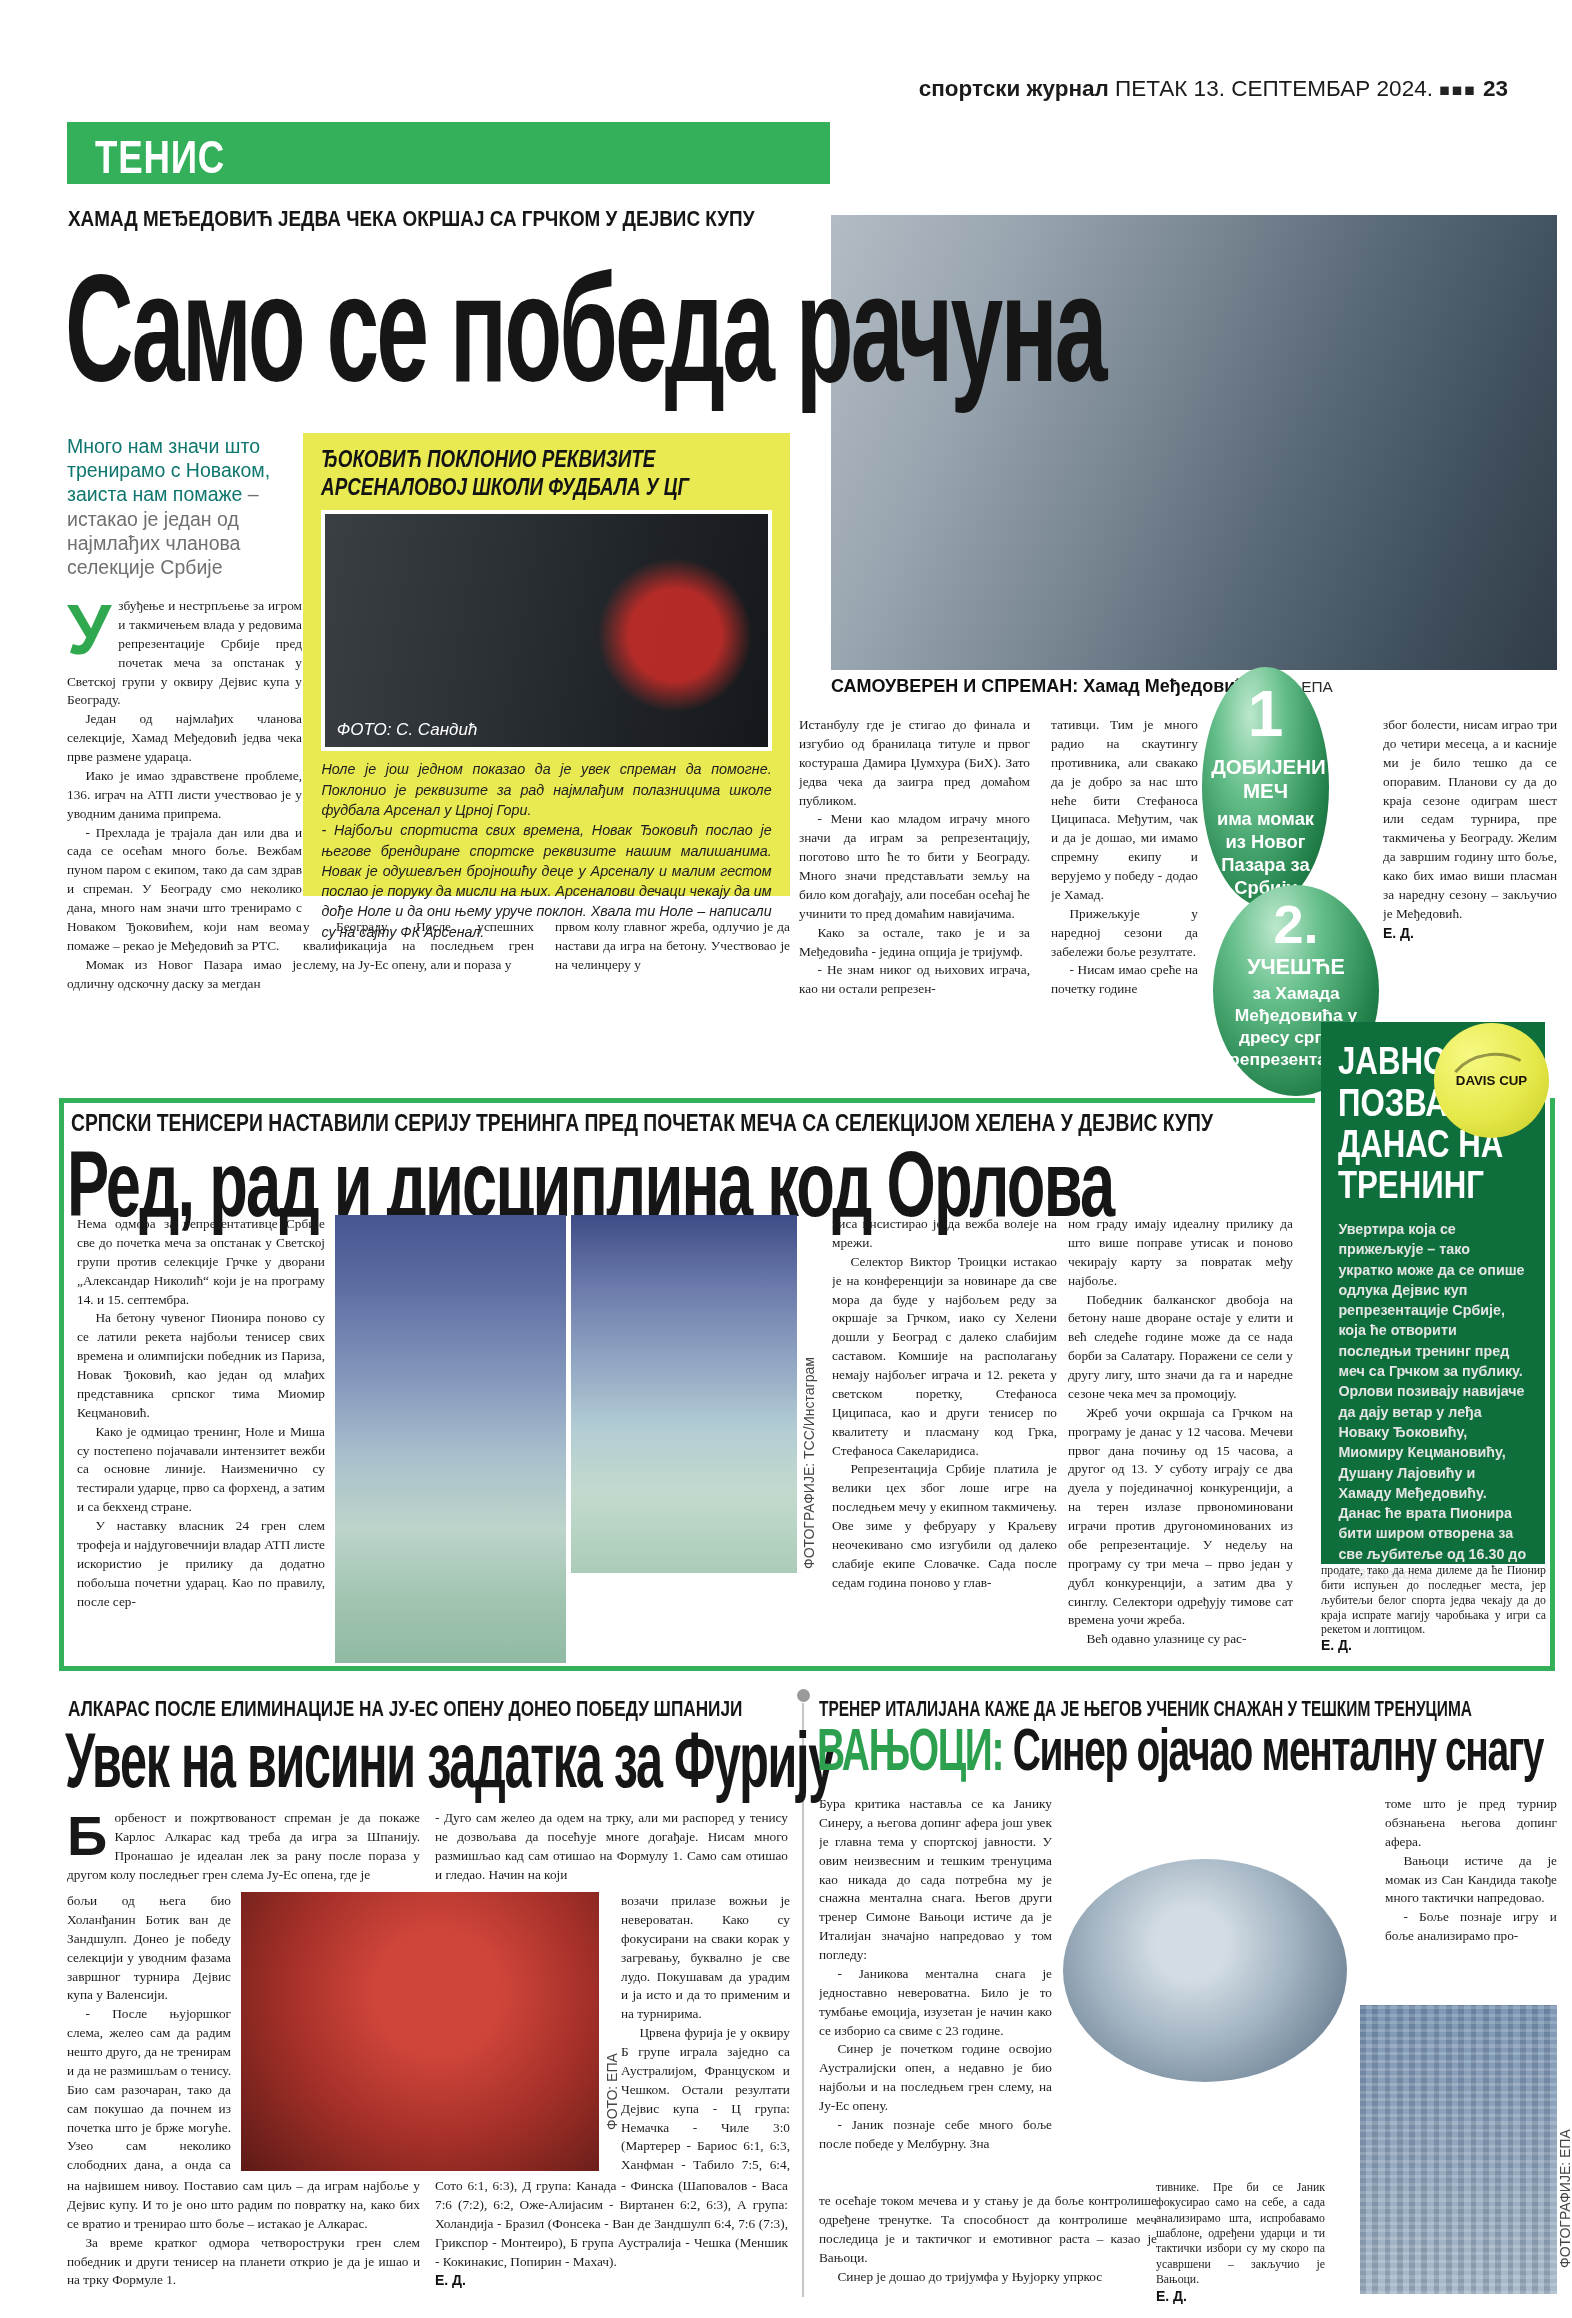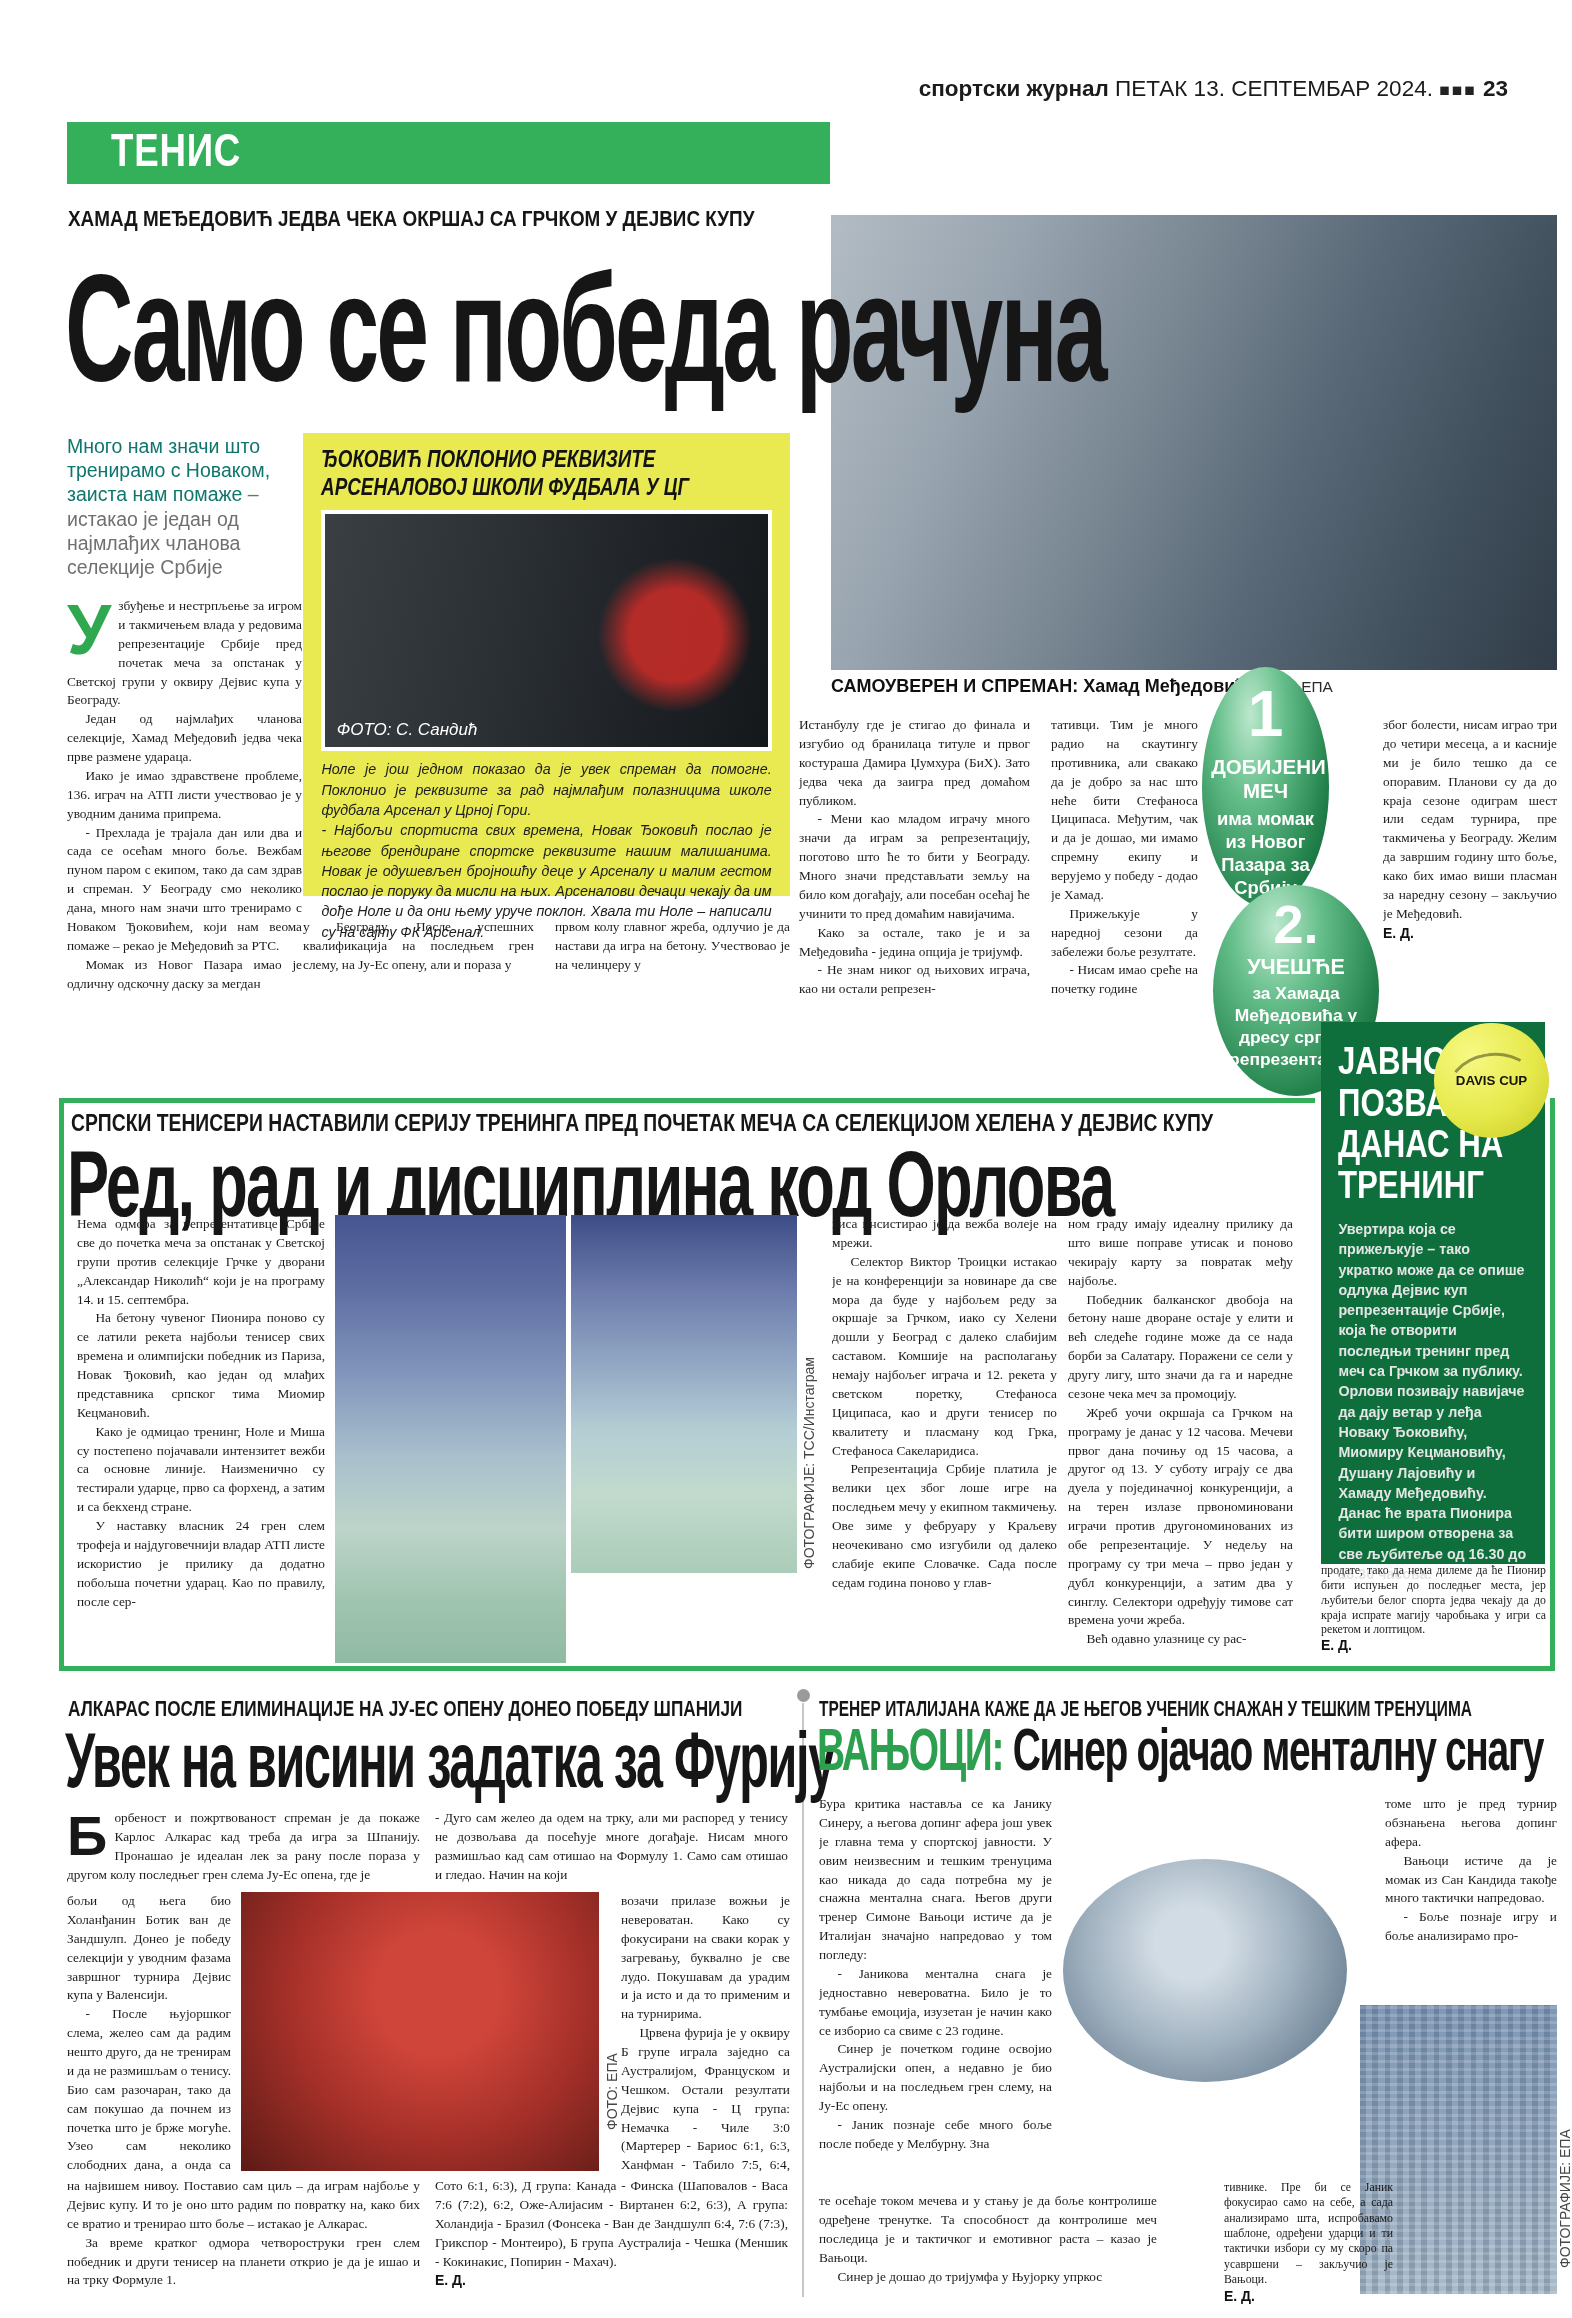--- a/index.html
+++ b/index.html
@@ -67,21 +67,21 @@
 
 <div class="page">
 
   <div class="abs mast" style="left:768px;top:76px;width:740px;">
     <span class="b">спортски журнал</span>
     <span>ПЕТАК 13. СЕПТЕМБАР 2024.</span>
     <span class="sq">■■■</span>
     <span class="b">23</span>
   </div>
 
-  <div class="abs banner" style="left:67px;top:122px;width:763px;height:62px;display:flex;align-items:flex-start;padding-left:44px;">
+  <div class="abs banner" style="left:67px;top:122px;width:763px;height:62px;display:flex;align-items:flex-end;padding-left:28px;">
     <span class="t">ТЕНИС</span>
   </div>
 
   <div class="ph ph-main" style="left:831px;top:215px;width:726px;height:455px;"></div>
   <div class="abs" style="left:831px;top:676px;width:727px;">
     <span class="cap-b">САМОУВЕРЕН И СПРЕМАН: Хамад Међедовић</span>
     <span class="cap-n">ФОТО: ЕПА</span>
   </div>
 
   <div class="abs kick" style="left:68px;top:206px;font-size:22.5px;transform:scaleX(.84);">ХАМАД МЕЂЕДОВИЋ ЈЕДВА ЧЕКА ОКРШАЈ СА ГРЧКОМ У ДЕЈВИС КУПУ</div>
@@ -247,19 +247,19 @@
     <p>- Боље познаје игру и боље анализирамо про-</p>
   </div>
 
   <div class="ph ph-crowd" style="left:1360px;top:2005px;width:197px;height:289px;"></div>
   <div class="abs vcred" style="left:1557px;top:2268px;">ФОТОГРАФИЈЕ: ЕПА</div>
 
   <div class="abs bodycol" style="left:819px;top:2192px;width:338px;height:108px;">
     <p class="ni">те осећаје током мечева и у стању је да боље контролише одређене тренутке. Та способност да контролише меч последица је и тактичког и емотивног раста – казао је Вањоци.</p>
     <p>Синер је дошао до тријумфа у Њујорку упркос</p>
   </div>
-  <div class="abs bodycol" style="left:1224px;top:2180px;width:169px;height:136px;font-size:11.8px;line-height:1.3;">
+  <div class="abs bodycol" style="left:1156px;top:2180px;width:169px;height:136px;font-size:11.8px;line-height:1.3;">
     <p class="ni">тивнике. Пре би се Јаник фокусирао само на себе, а сада анализирамо шта, испробавамо шаблоне, одређени ударци и ти тактички избори су му скоро па усавршени – закључио је Вањоци.</p>
     <p class="ni by">Е. Д.</p>
   </div>
 
 </div>
 
 
 </body></html>

